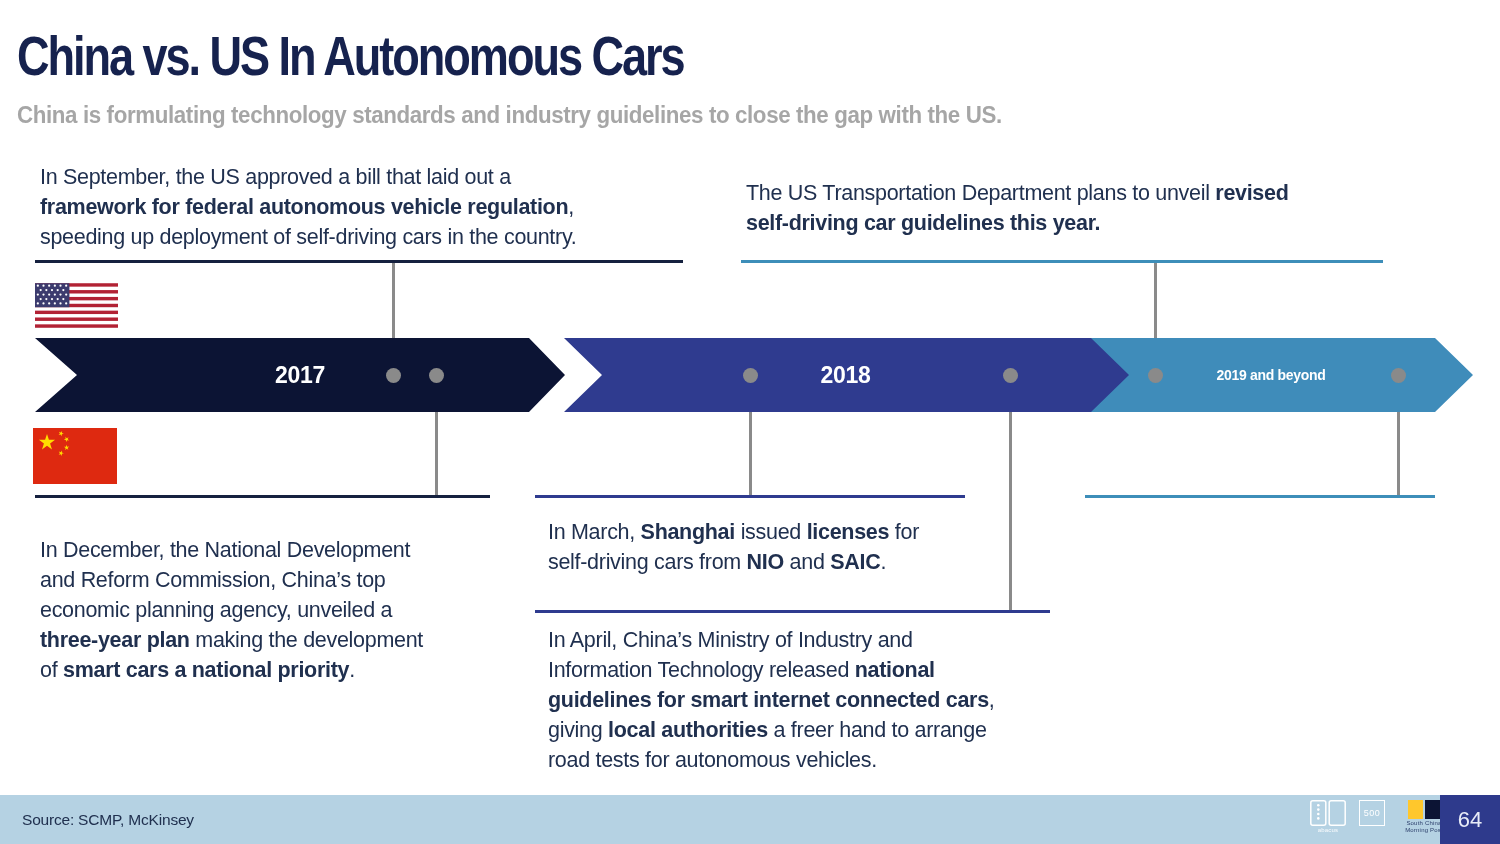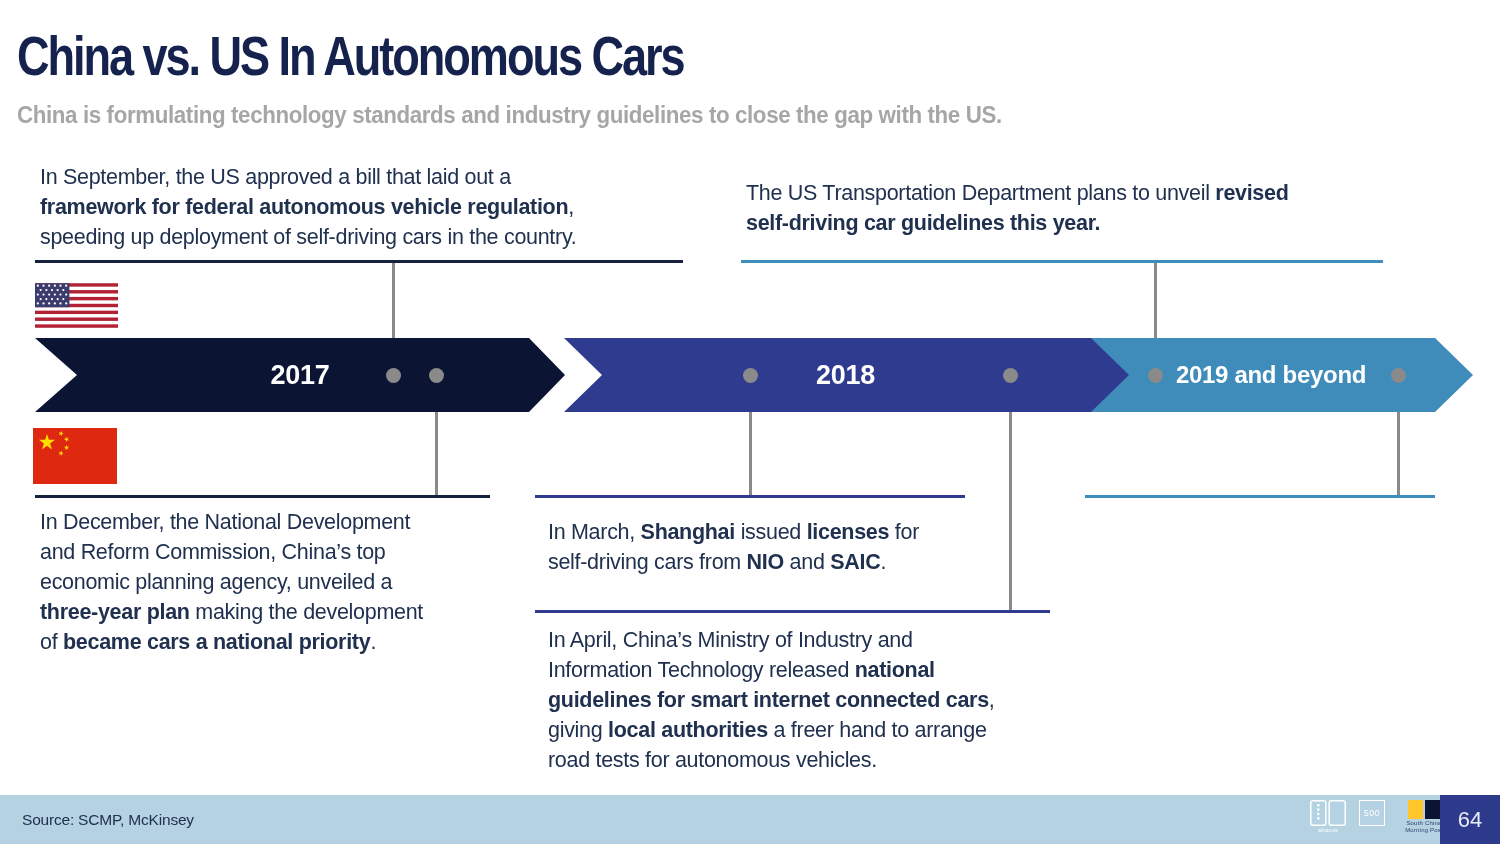--- a/index.html
+++ b/index.html
@@ -9,45 +9,45 @@
   
   #page-title{left:17px;top:24px;font-size:55px;font-weight:700;color:var(--navy-dark,#16224e);
               letter-spacing:-2.5px;transform:scaleX(.82);transform-origin:0 0;white-space:nowrap;}
   #page-subtitle{left:17px;top:102px;font-size:23.5px;font-weight:700;color:var(--gray-subtitle,#a6a6a6);
               letter-spacing:-.4px;transform:scaleX(.95);transform-origin:0 0;white-space:nowrap;}
   
   .txt{font-size:21.5px;line-height:30px;color:var(--text-navy,#20304f);letter-spacing:-.3px;white-space:pre-line;}
   .txt .b{font-weight:700;}
   #txt-us-sep{left:40px;top:162px;width:680px;}
   #txt-us-dot{left:746px;top:178px;width:660px;}
-  #txt-cn-dec{left:40px;top:507px;width:480px;}
+  #txt-cn-dec{left:40px;top:535px;width:480px;}
   #txt-cn-dec .para2{margin-top:32px;}
   #txt-cn-mar{left:548px;top:517px;width:450px;}
   #txt-cn-apr{left:548px;top:625px;width:530px;}
   #txt-cn-fut{left:1100px;top:505px;width:360px;}
   
   .hr{height:3px;}
   .hr-navy{background:var(--navy-line,#15213f);}
   .hr-blue{background:var(--blue-bar,#2f3b8f);}
   .hr-teal{background:var(--teal-line,#3d8eb9);}
   
   .vline{width:3px;background:var(--gray-connector,#8a8a8a);}
   .dot{width:15px;height:15px;border-radius:50%;background:var(--gray-connector,#8a8a8a);}
   
   .chev{top:338px;height:74px;}
   .chev-label{position:absolute;left:0;top:0;width:100%;height:100%;line-height:74px;text-align:center;
-              color:#fff;font-weight:700;font-size:27px;letter-spacing:-.3px;box-sizing:border-box;}
+              color:#fff;font-weight:700;font-size:23px;letter-spacing:-.3px;box-sizing:border-box;}
   #seg-2017{left:35px;width:530px;background:var(--navy-bar,#0c1434);
             clip-path:polygon(0 0,494px 0,530px 37px,494px 74px,0 74px,42px 37px);}
   #seg-2018{left:564px;width:591px;background:var(--blue-bar,#2f3b8f);
             clip-path:polygon(0 0,553px 0,591px 37px,553px 74px,0 74px,38px 37px);}
   #seg-2019{left:1091px;width:382px;background:var(--teal-bar,#3f8cba);
             clip-path:polygon(0 0,344px 0,382px 37px,344px 74px,0 74px,38px 37px);}
   #seg-2018 .chev-label{padding-right:28px;}
-  #seg-2019 .chev-label{padding-right:22px;font-size:24px;}
+  #seg-2019 .chev-label{padding-right:22px;font-size:14px;}
   
   #us-flag{left:35px;top:283px;}
   #cn-flag{left:33px;top:428px;}
   
   #footer{left:0;top:795px;width:1440px;height:49px;background:var(--footer-bg,#b5d2e3);}
   #source-text{left:22px;top:795px;height:67px;line-height:49px;font-size:15.5px;
                color:var(--text-navy,#20304f);letter-spacing:-.2px;}
   #footer-logos{left:1310px;top:800px;display:flex;gap:13px;align-items:flex-start;}
   .logo{display:flex;flex-direction:column;align-items:center;justify-content:flex-end;}
   .logo-label{font-size:6px;color:rgba(255,255,255,.95);margin-top:1px;letter-spacing:.2px;text-align:center;line-height:6.5px;}
@@ -163,21 +163,21 @@
   <div class="abs dot" style="left:743px;top:368px;"></div>
   <div class="abs dot" style="left:1003px;top:368px;"></div>
   <div class="abs dot" style="left:1148px;top:368px;"></div>
   <div class="abs dot" style="left:1391px;top:368px;"></div>
 
   <div id="txt-cn-dec" class="abs">
     <div class="txt"><span>In December, the National Development
 and Reform Commission, China’s top
 economic planning agency, unveiled a
 </span><span class="b">three-year plan</span><span> making the development
-of </span><span class="b">became cars a national priority</span><span>.</span></div>
+of </span><span class="b">smart cars a national priority</span><span>.</span></div>
   </div>
   <div id="txt-cn-mar" class="abs txt"><span>In March, </span><span class="b">Shanghai</span><span> issued </span><span class="b">licenses</span><span> for
 self-driving cars from </span><span class="b">NIO</span><span> and </span><span class="b">SAIC</span><span>.</span></div>
   <div id="txt-cn-apr" class="abs txt"><span>In April, China’s Ministry of Industry and
 Information Technology released </span><span class="b">national
 guidelines for smart internet connected cars</span><span>,
 giving </span><span class="b">local authorities</span><span> a freer hand to arrange
 road tests for autonomous vehicles.</span></div>
 
   <div id="footer" class="abs"></div>

